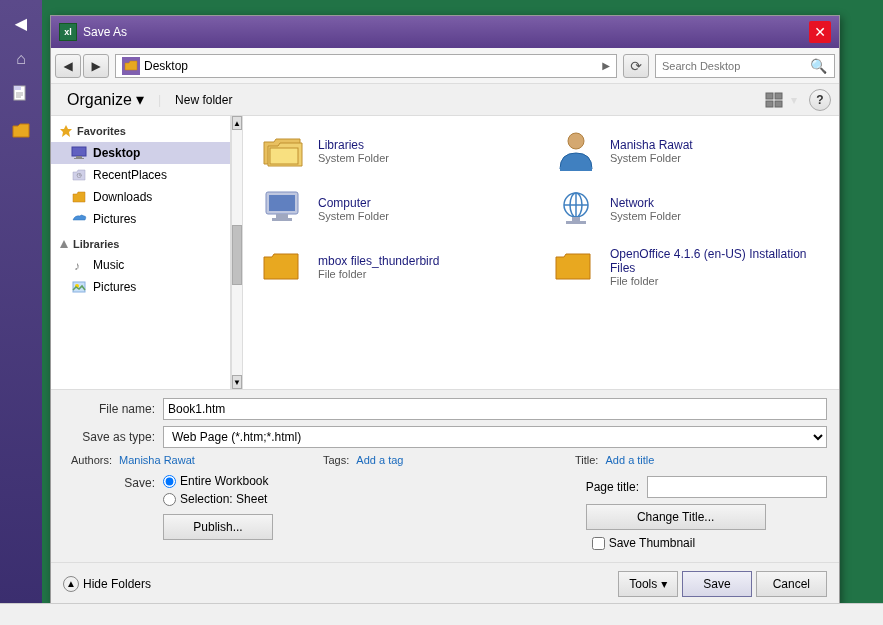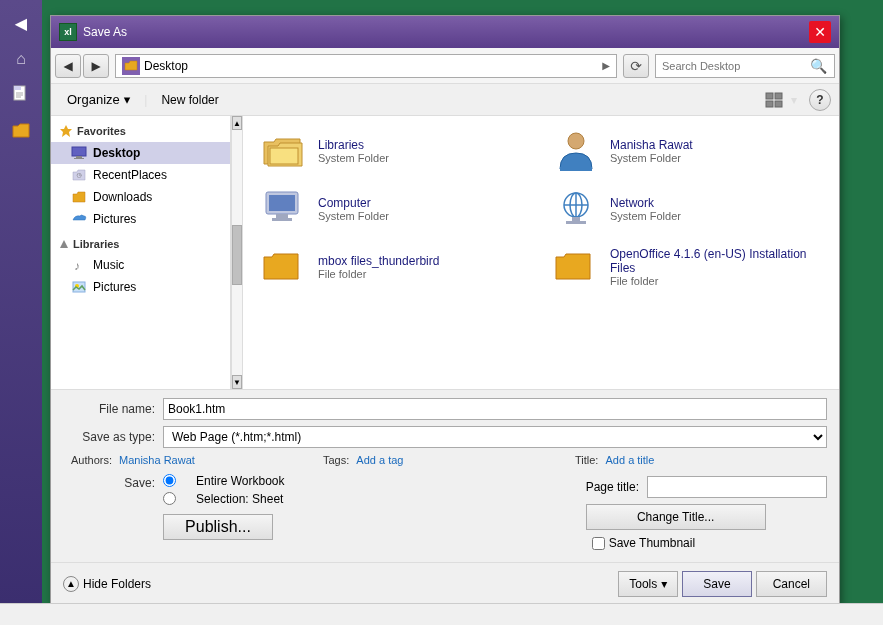--- a/index.html
+++ b/index.html
@@ -210,21 +210,21 @@
       padding: 0 8px;
       gap: 4px;
       flex-shrink: 0;
     }
     .organize-btn {
       height: 22px;
       padding: 0 8px;
       background: none;
       border: none;
       cursor: pointer;
-      font-size: 13px;
+      font-size: 16px;
       display: flex;
       align-items: center;
       gap: 4px;
     }
     .new-folder-btn {
       height: 22px;
       padding: 0 8px;
       background: none;
       border: none;
       cursor: pointer;
@@ -396,22 +396,22 @@
       padding-top: 2px;
       flex-shrink: 0;
     }
     .save-radios {
       display: flex;
       flex-direction: column;
       gap: 4px;
     }
     .radio-item {
       display: flex;
-      align-items: flex-start;
-      gap: 20px;
+      align-items: flex-end;
+      gap: 4px;
       font-size: 12px;
     }
     .page-title-input {
       width: 180px;
       height: 22px;
       border: 1px solid #aaa;
       padding: 0 4px;
       font-size: 12px;
       background: white;
     }
@@ -432,21 +432,21 @@
       gap: 4px;
       font-size: 12px;
       margin-left: 6px;
     }
     .publish-btn {
       width: 110px;
       height: 26px;
       background: linear-gradient(to bottom, #f5f5f5, #e0e0e0);
       border: 1px solid #aaa;
       cursor: pointer;
-      font-size: 16px;
+      font-size: 12px;
       display: flex;
       align-items: center;
       justify-content: center;
       margin-top: 4px;
     }
 
     
     .dialog-actions {
       height: 42px;
       background: #f0f0f0;

